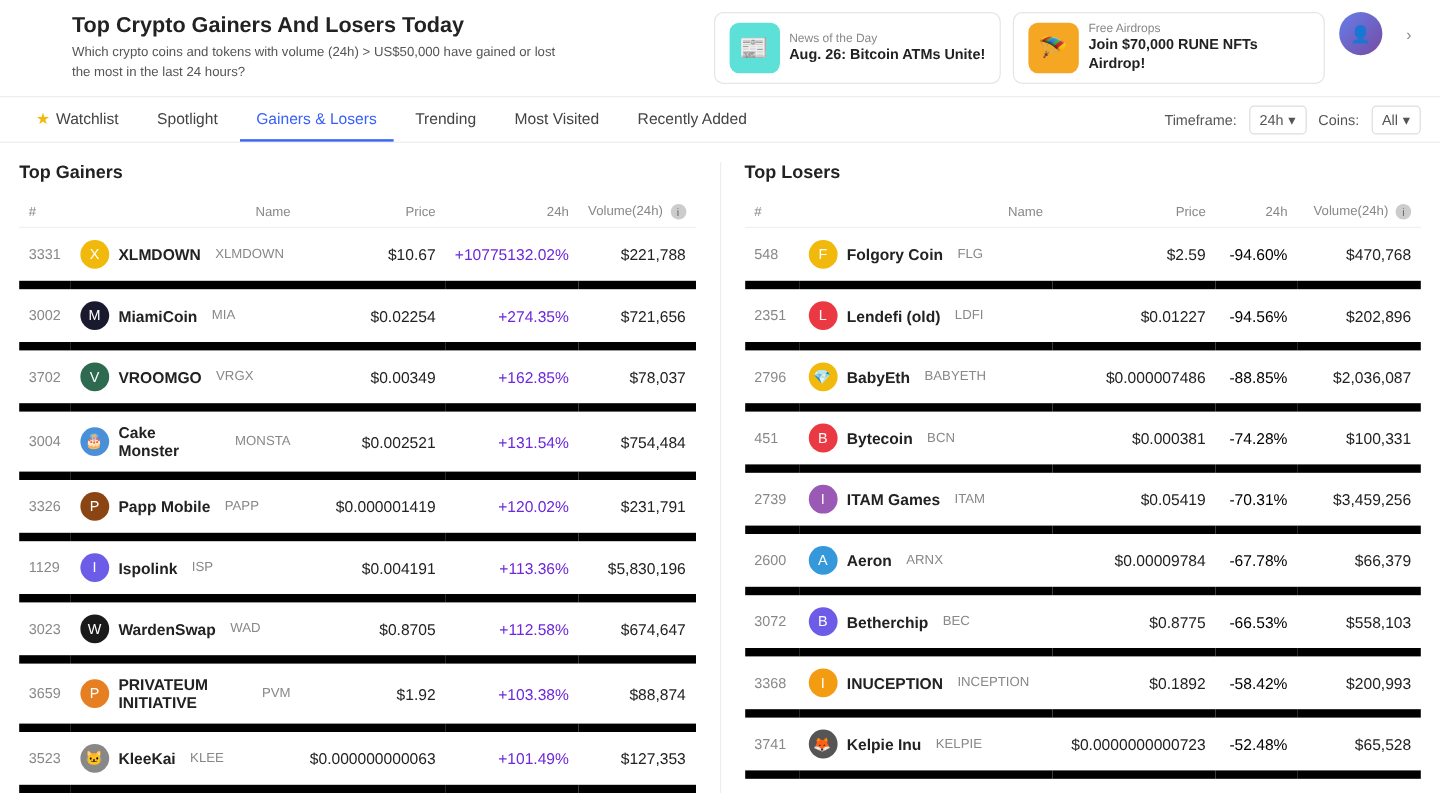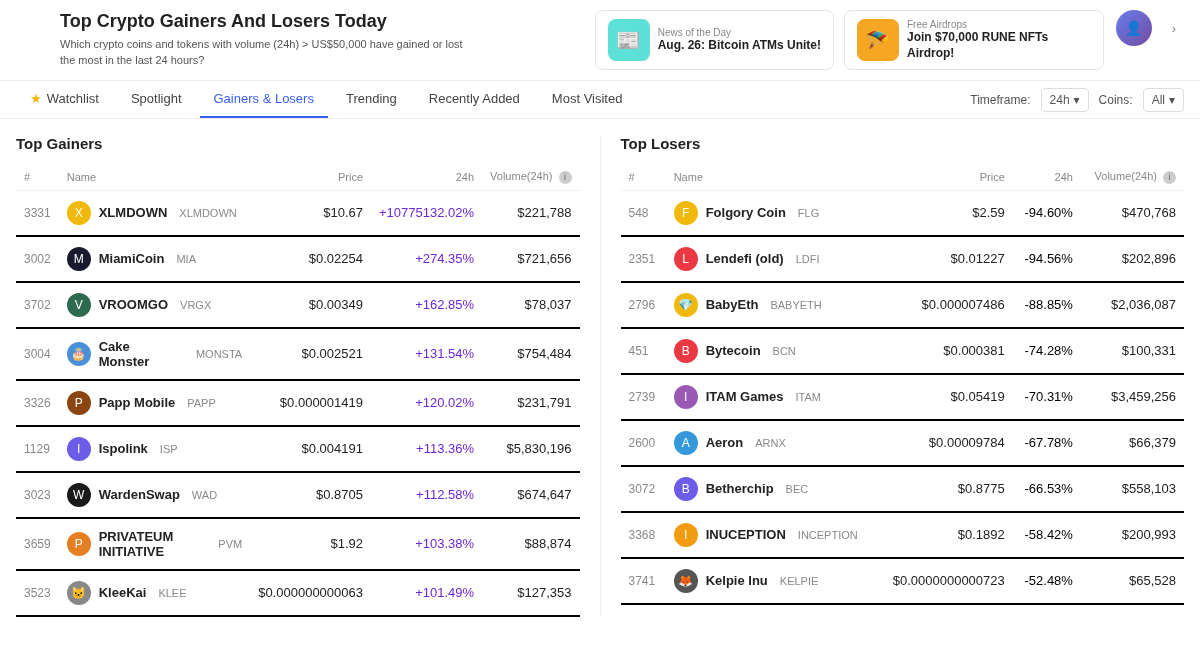--- a/index.html
+++ b/index.html
@@ -30,23 +30,23 @@
     .nav-right { margin-left: auto; display: flex; align-items: center; gap: 10px; font-size: 12px; color: #555; }
     .nav-right .dropdown { display: flex; align-items: center; gap: 4px; cursor: pointer; padding: 4px 8px; border: 1px solid #ddd; border-radius: 4px; background: #fff; }
     
     .content { padding: 16px; display: flex; gap: 20px; }
     .panel { flex: 1; }
     .panel-title { font-size: 15px; font-weight: 700; margin-bottom: 12px; }
     
     table { width: 100%; border-collapse: collapse; }
     thead th { font-size: 11px; color: #888; font-weight: 500; padding: 6px 8px; text-align: right; border-bottom: 1px solid #f0f0f0; white-space: nowrap; }
     thead th:first-child { text-align: left; }
-    thead th:nth-child(2) { text-align: left; margin-left: 20px; }
-    
-    tbody tr { border-bottom: 2px solid #000000; }
+    thead th:nth-child(2) { text-align: right; margin-left: 20px; }
+    
+    tbody tr { border-bottom: 7px solid #000000; }
     tbody td { padding: 10px 8px; vertical-align: middle; text-align: right; }
     tbody td:first-child { text-align: left; color: #888; font-size: 12px; }
     tbody td:nth-child(2) { text-align: left; }
     
     .coin-name { display: flex; align-items: center; gap: 8px; }
     .coin-icon { width: 24px; height: 24px; border-radius: 50%; display: flex; align-items: center; justify-content: center; font-size: 12px; flex-shrink: 0; }
     .coin-label { font-weight: 600; font-size: 13px; }
     .coin-ticker { color: #888; font-size: 11px; margin-left: 4px; }
     
     .positive { color: #6d28d9; }
@@ -92,24 +92,24 @@
   <div class="nav-item">
     <span>Spotlight</span>
   </div>
   <div class="nav-item active">
     <span>Gainers &amp; Losers</span>
   </div>
   <div class="nav-item">
     <span>Trending</span>
   </div>
   <div class="nav-item">
+    <span>Most Visited</span>
+  </div>
+  <div class="nav-item">
     <span>Recently Added</span>
-  </div>
-  <div class="nav-item">
-    <span>Most Visited</span>
   </div>
   <div class="nav-right">
     <span>Timeframe:</span>
     <div class="dropdown">
       <span>24h</span>
       <span>▾</span>
     </div>
     <span>Coins:</span>
     <div class="dropdown">
       <span>All</span>

